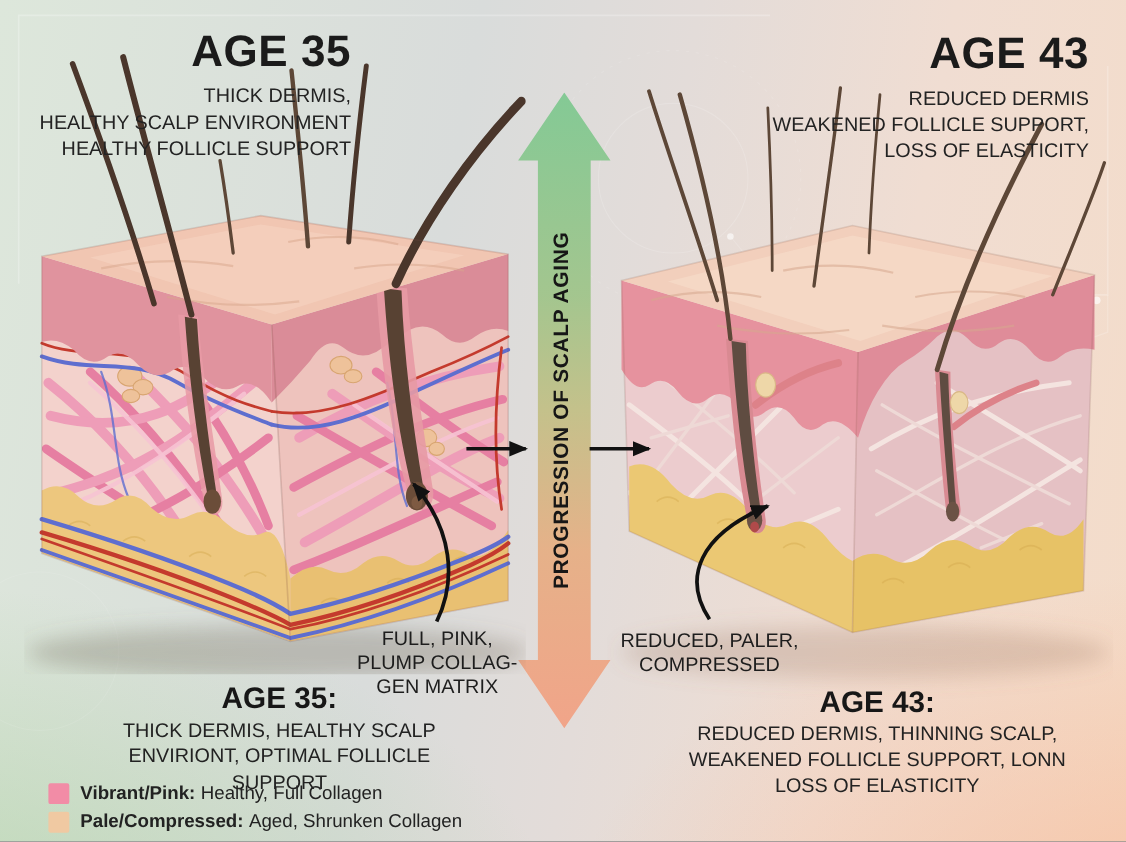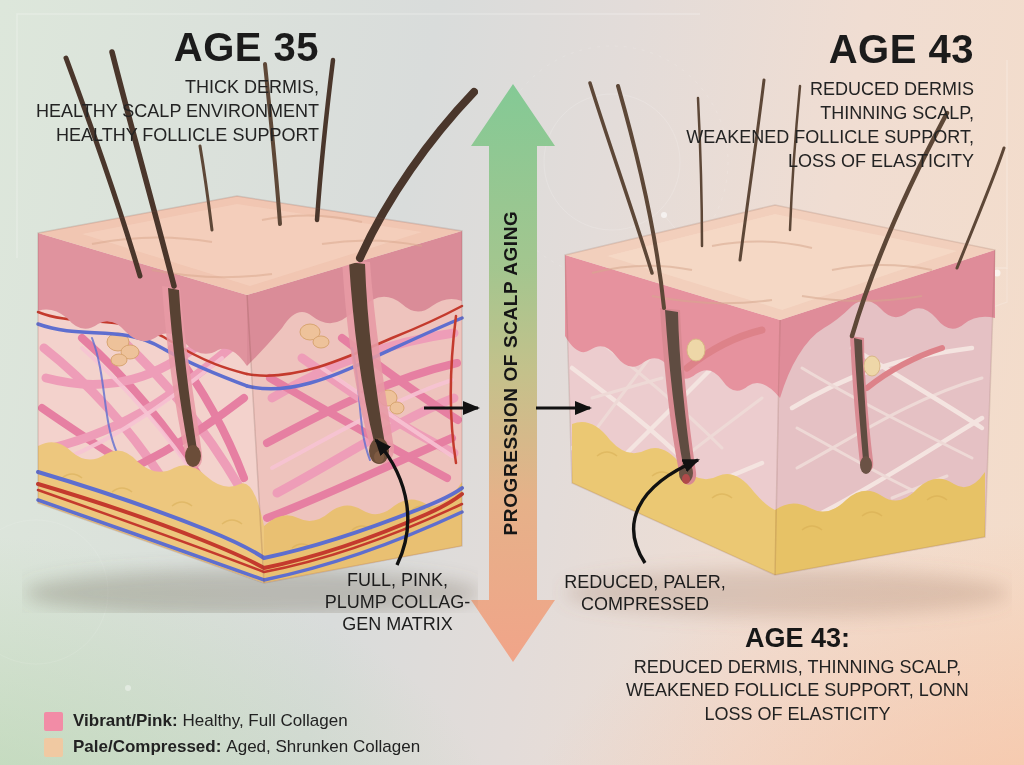--- a/index.html
+++ b/index.html
@@ -280,41 +280,47 @@
 
   <div class="abs" style="left:36px;top:26px;text-align:right;">
     <div class="hdr-title">AGE 35</div>
     <div class="hdr-lines">
       <div>THICK DERMIS,</div>
       <div>HEALTHY SCALP ENVIRONMENT</div>
       <div>HEALTHY FOLLICLE SUPPORT</div>
     </div>
   </div>
 
-  <div class="abs right-align" style="right:50px;top:28px;">
+  <div class="abs right-align" style="right:34px;top:28px;">
     <div class="hdr-title">AGE 43</div>
     <div class="hdr-lines">
       <div>REDUCED DERMIS</div>
-      <div>THINNING SCALP,</div>
       <div>WEAKENED FOLLICLE SUPPORT,</div>
       <div>LOSS OF ELASTICITY</div>
     </div>
   </div>
 
   <div class="abs callout" style="left:320px;top:570px;width:155px;">
     <div>FULL, PINK,</div>
     <div>PLUMP COLLAG-</div>
     <div>GEN MATRIX</div>
   </div>
 
   <div class="abs callout" style="left:556px;top:572px;width:178px;">
     <div>REDUCED, PALER,</div>
     <div>COMPRESSED</div>
   </div>
 
+  <div class="abs" style="left:82px;top:620px;width:344px;">
+    <div class="cap-title">AGE 35:</div>
+    <div class="cap-lines">
+      <div>THICK DERMIS, HEALTHY SCALP</div>
+      <div>ENVIRIONT, OPTIMAL FOLLICLE SUPPORT</div>
+    </div>
+  </div>
 
   <div class="abs" style="left:615px;top:623px;width:365px;">
     <div class="cap-title">AGE 43:</div>
     <div class="cap-lines">
       <div>REDUCED DERMIS, THINNING SCALP,</div>
       <div>WEAKENED FOLLICLE SUPPORT, LONN</div>
       <div>LOSS OF ELASTICITY</div>
     </div>
   </div>
 

